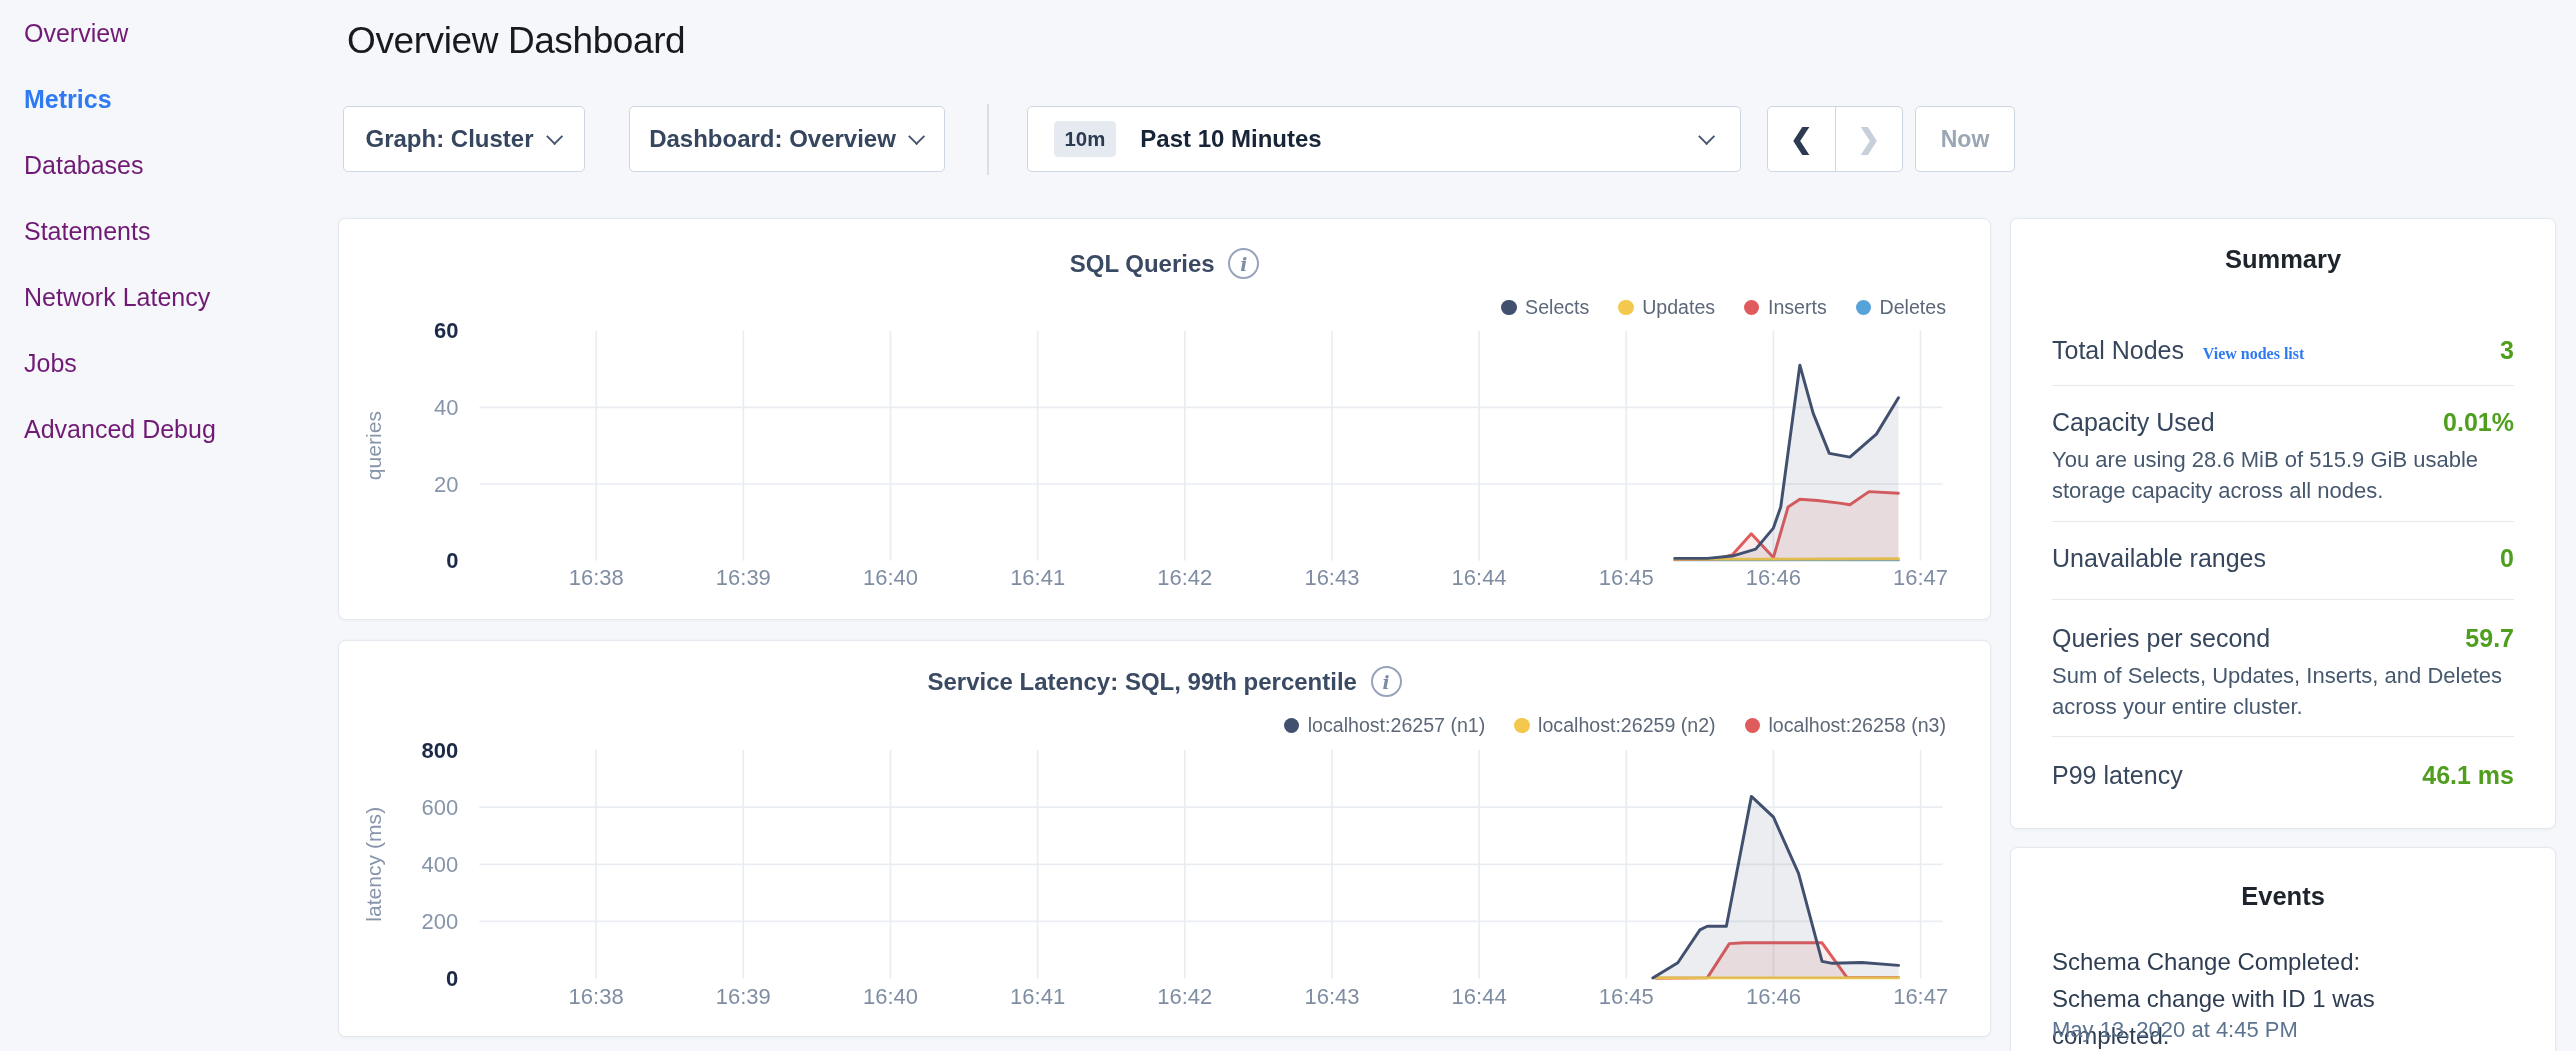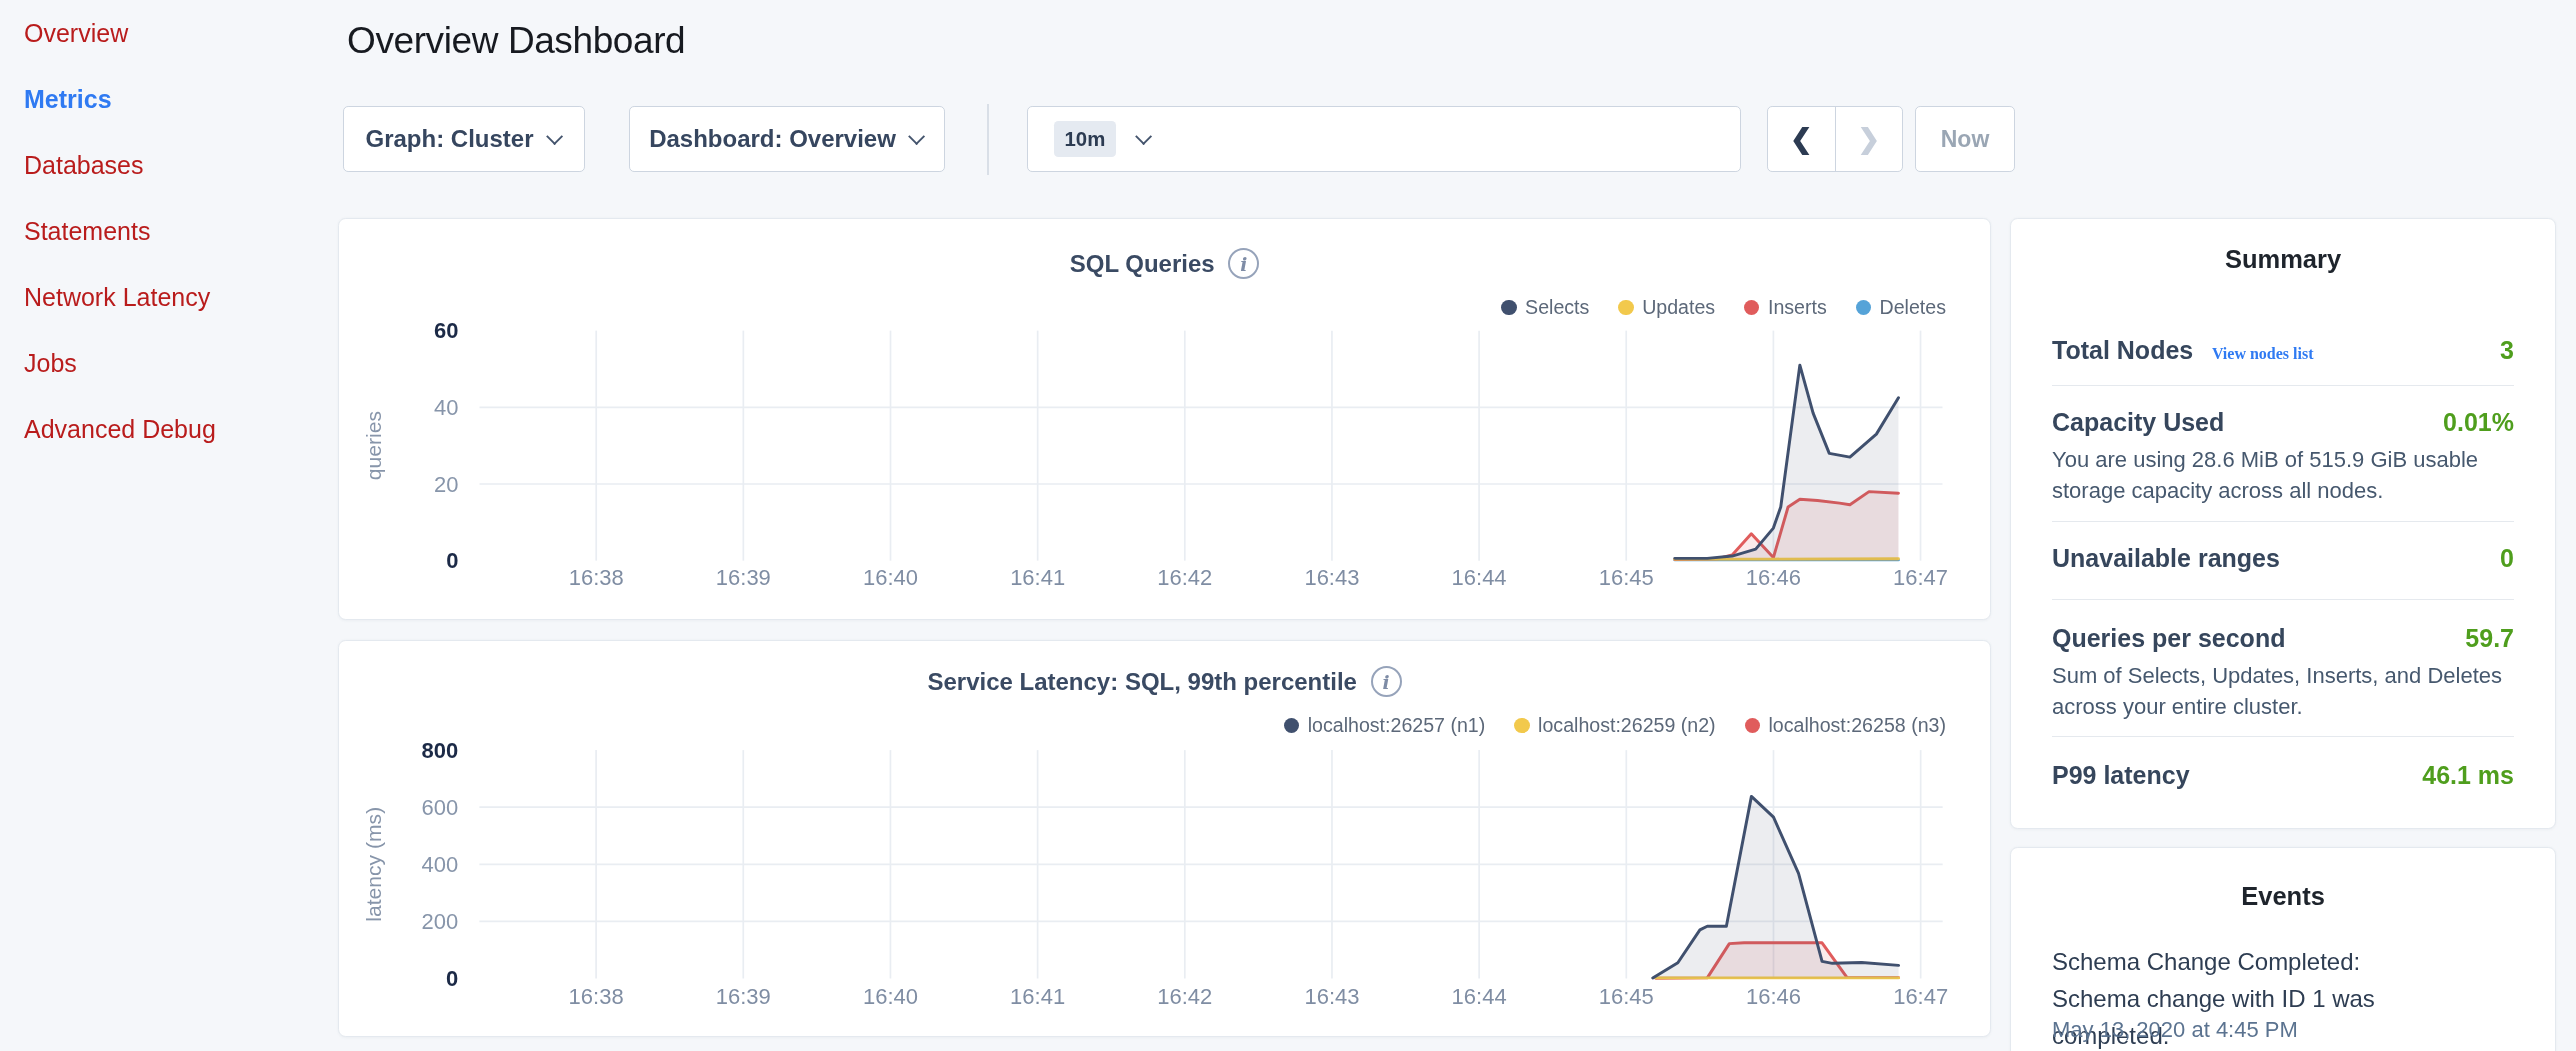--- a/index.html
+++ b/index.html
@@ -9,21 +9,21 @@
     background:#f5f7fa;
     overflow:hidden;
     position:relative;
   }
   .app { position:absolute; inset:0; }
 
   
   .sidebar { position:absolute; left:24px; top:18.7px; width:306px; }
   .side-item {
     display:block; font-size:25px; line-height:29px; margin-bottom:37px;
-    color:#b91c1c; font-weight:500; text-decoration:none; cursor:pointer;
+    color:#701a75; font-weight:500; text-decoration:none; cursor:pointer;
   }
   .side-item.active { color:#2f7af2; font-weight:700; }
 
   
   .page-title {
     position:absolute; left:347px; top:20.4px;
     font-size:37px; font-weight:500; color:#171a20; letter-spacing:-0.4px;
   }
   .ctl {
     position:absolute; top:106px; height:66px; background:#fff;
@@ -77,21 +77,21 @@
   .chart-svg { position:absolute; inset:0; width:100%; height:100%; }
 
   
   .summary-panel { left:2010px; top:218px; width:546px; height:611px; }
   .events-panel  { left:2010px; top:847px; width:546px; height:272px; }
   .panel-heading {
     position:absolute; left:0; right:0; text-align:center;
     font-size:25.5px; font-weight:700; color:#1e242c;
   }
   .srow { position:absolute; left:41px; right:41px; display:flex; align-items:baseline; }
-  .srow-label { font-size:25px; font-weight:700; color:#36465c; }
+  .srow-label { font-size:25px; font-weight:400; color:#36465c; }
   .srow-link  { font-size:16px; font-weight:700; color:#2f7af2; margin-left:18.7px; cursor:pointer; text-decoration:none;font-family:Liberation Serif, serif; }
   .srow-value { margin-left:auto; font-size:25px; font-weight:700; color:#4f9e1d; white-space:nowrap; }
   .sdesc { position:absolute; left:41px; width:459px; font-size:22px; color:#46586e; line-height:31px; }
   .sdivider { position:absolute; left:41px; right:41px; height:0.9px; background:#e5e9ee; }
   .event-msg { position:absolute; left:41px; width:400px; font-size:24px; color:#2e3d52; line-height:37px; }
   .event-time { position:absolute; left:41px; font-size:22px; color:#5b7390; }
 </style>
 </head>
 <body>
 
@@ -113,20 +113,21 @@
     <span>Graph: Cluster</span>
     <span class="chev-down"></span>
   </div>
   <div class="ctl dd-dashboard">
     <span>Dashboard: Overview</span>
     <span class="chev-down"></span>
   </div>
   <div class="controls-divider"></div>
   <div class="ctl time-picker">
     <span class="tp-badge">10m</span>
+    <span class="tp-label">Past 10 Minutes</span>
     <span class="chev-down"></span>
   </div>
   <div class="ctl arrow-group">
     <span class="arrow-btn prev">❮</span>
     <span class="arrow-btn disabled">❯</span>
   </div>
   <div class="ctl now-btn">Now</div>
 
   <section class="panel chart-panel-0" id="chart-0">
     <div class="chart-title-row" style="top:29px;">

